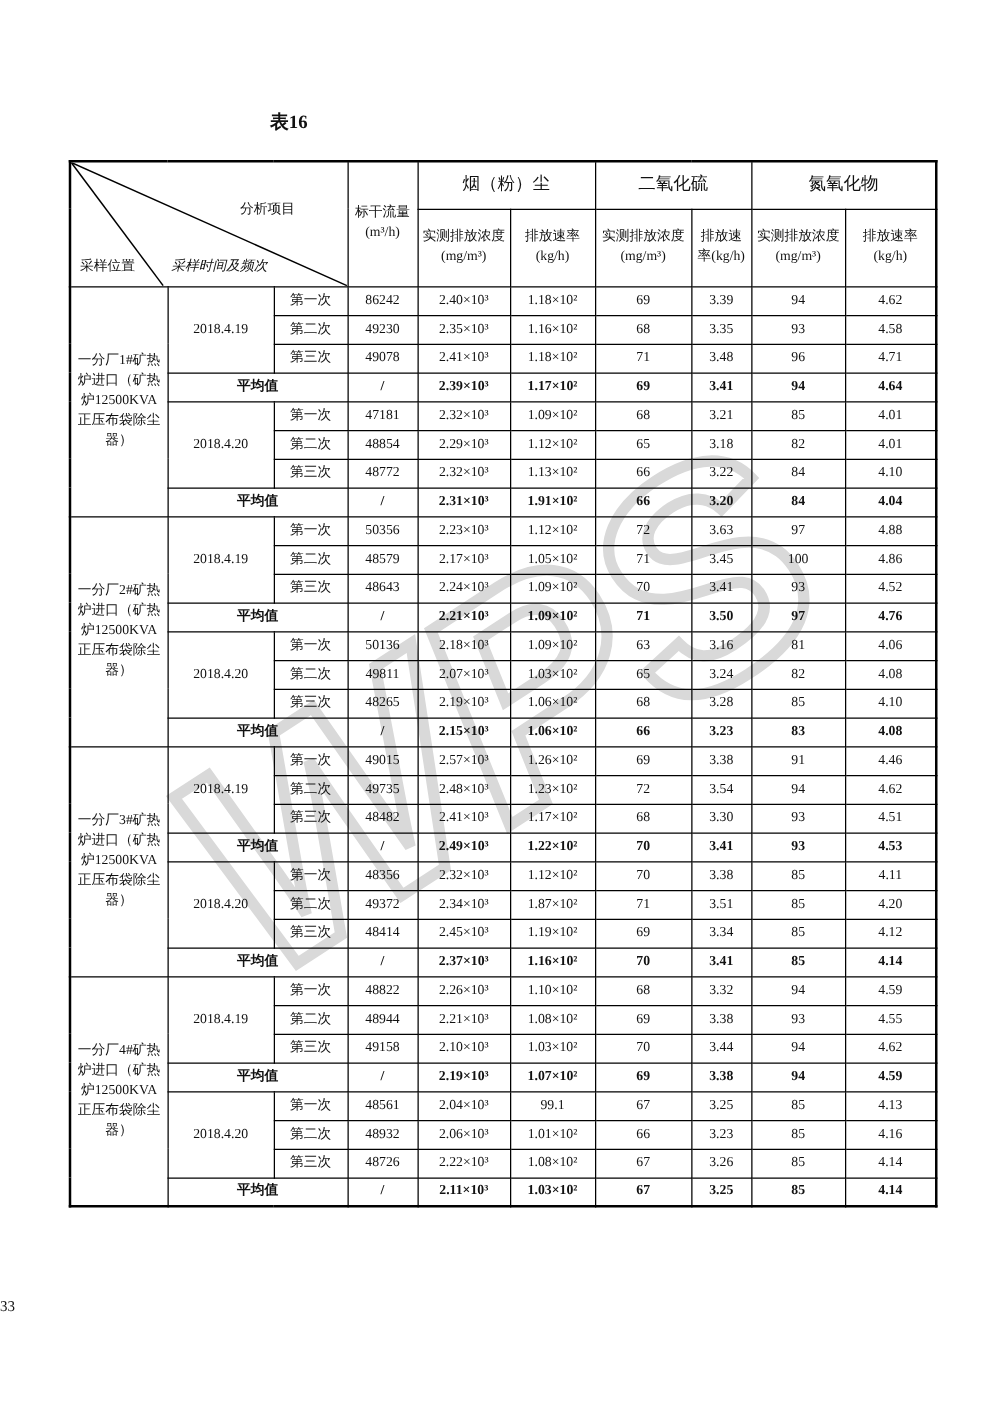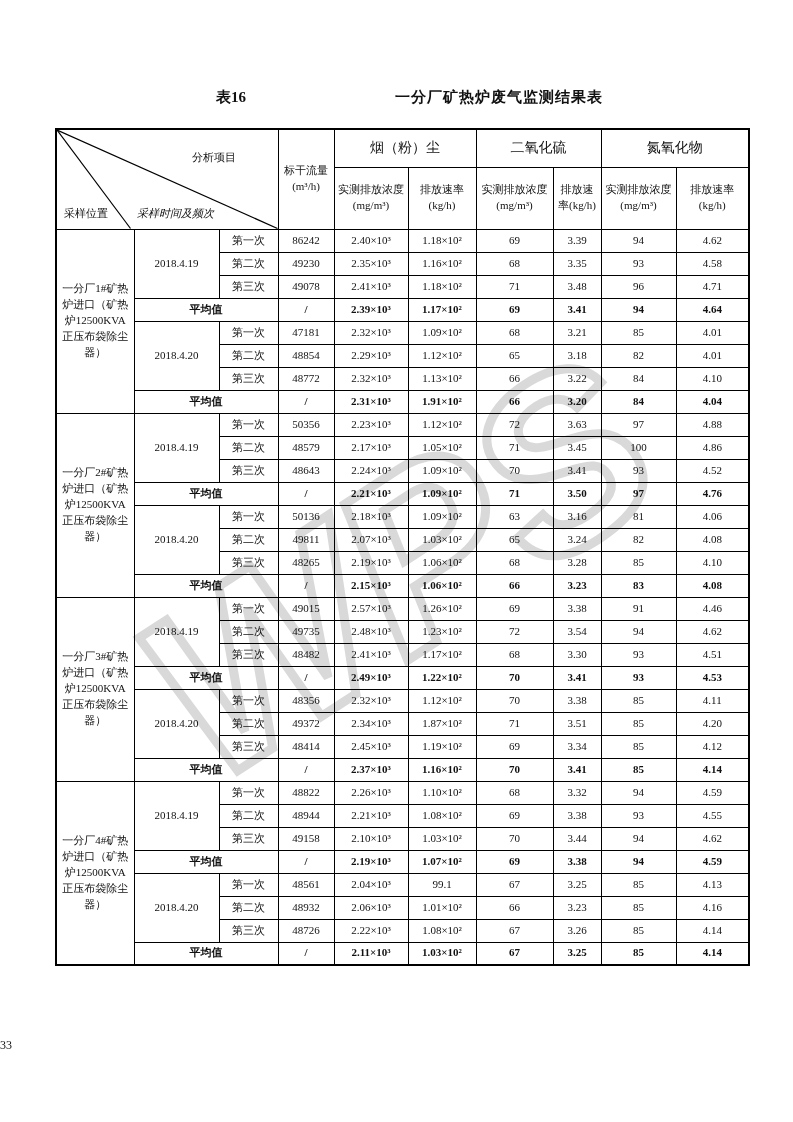--- a/index.html
+++ b/index.html
@@ -26,36 +26,35 @@
     font-size:11px; font-weight:normal; padding:0 2px; line-height:1.45;
     background:transparent; word-break:break-word;
   }
   thead tr.h1 { height:38px; }
   thead tr.h2 { height:62px; }
   thead th.group { font-size:14px; }
   tbody tr { height:23px; }
   td.corner { position:relative; padding:0; }
   td.corner svg { position:absolute; left:0; top:0; width:100%; height:100%; }
   .corner-label { position:absolute; font-size:11px; white-space:nowrap; }
-  .lbl-analysis { left:135px; top:20px; }
+  .lbl-analysis { left:135px; top:30px; }
   .lbl-location { left:7px; top:76px; }
   .lbl-time { left:80px; top:76px;font-style:italic; }
   td.loc { font-size:11px; line-height:1.7; padding:0 5px; }
   tr.avg td { font-weight:bold; }
   .pageno {
     position:absolute; top:1038px; left:0; width:793px;
     font-size:12px; z-index:1;
   }
 </style>
 </head>
 <body>
 
 <div class="titlebar">
   <span class="table-no">表16</span>
-  <span class="doc-title">一分厂矿热炉废气监测结果表</span>
 </div>
 
 <svg class="watermark" width="760" height="540" viewBox="0 0 760 540">
   <g transform="rotate(-33 380 270)">
     <text x="380" y="350" text-anchor="middle" font-size="240" font-weight="bold" font-style="italic" font-family="Liberation Sans, sans-serif" fill="none" stroke="#d9d9d9" stroke-width="9">WPS</text>
   </g>
 </svg>
 
 <table class="monitor">
   <colgroup>

